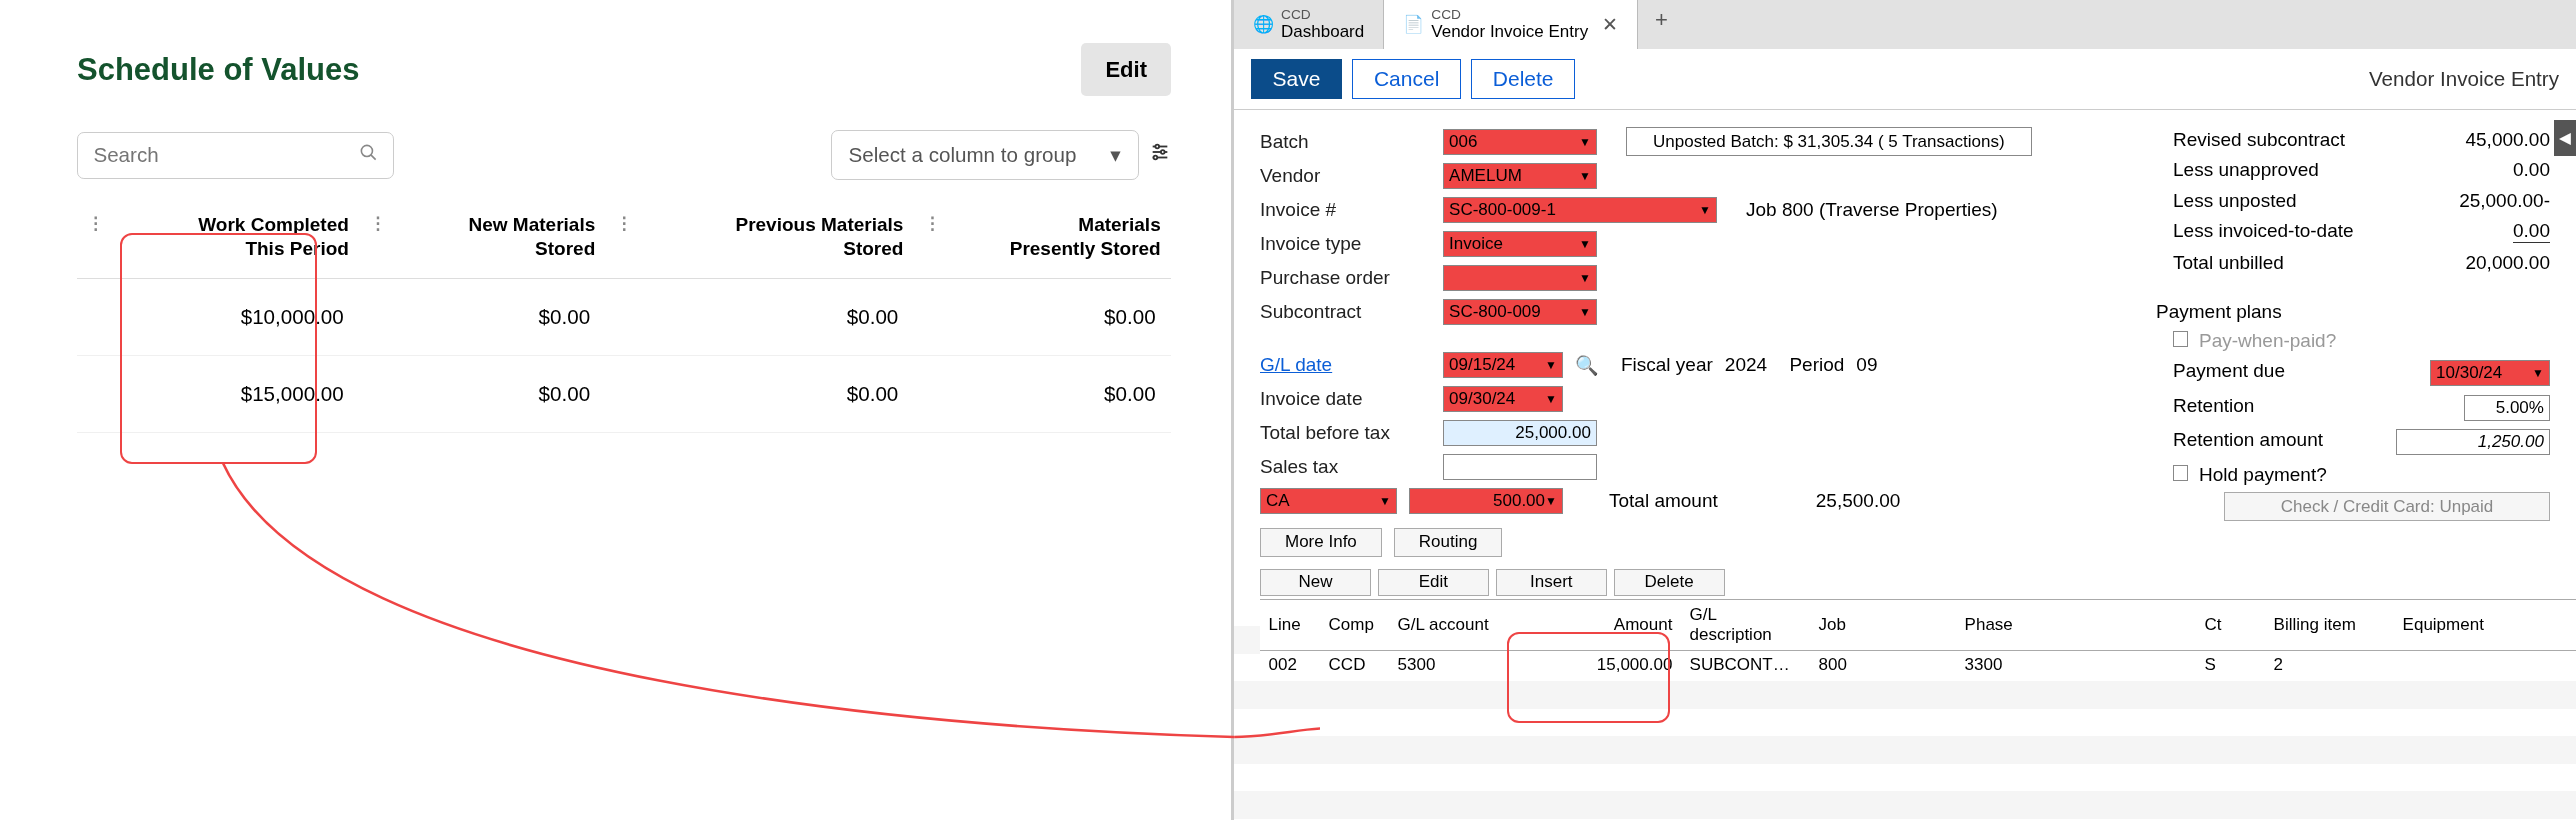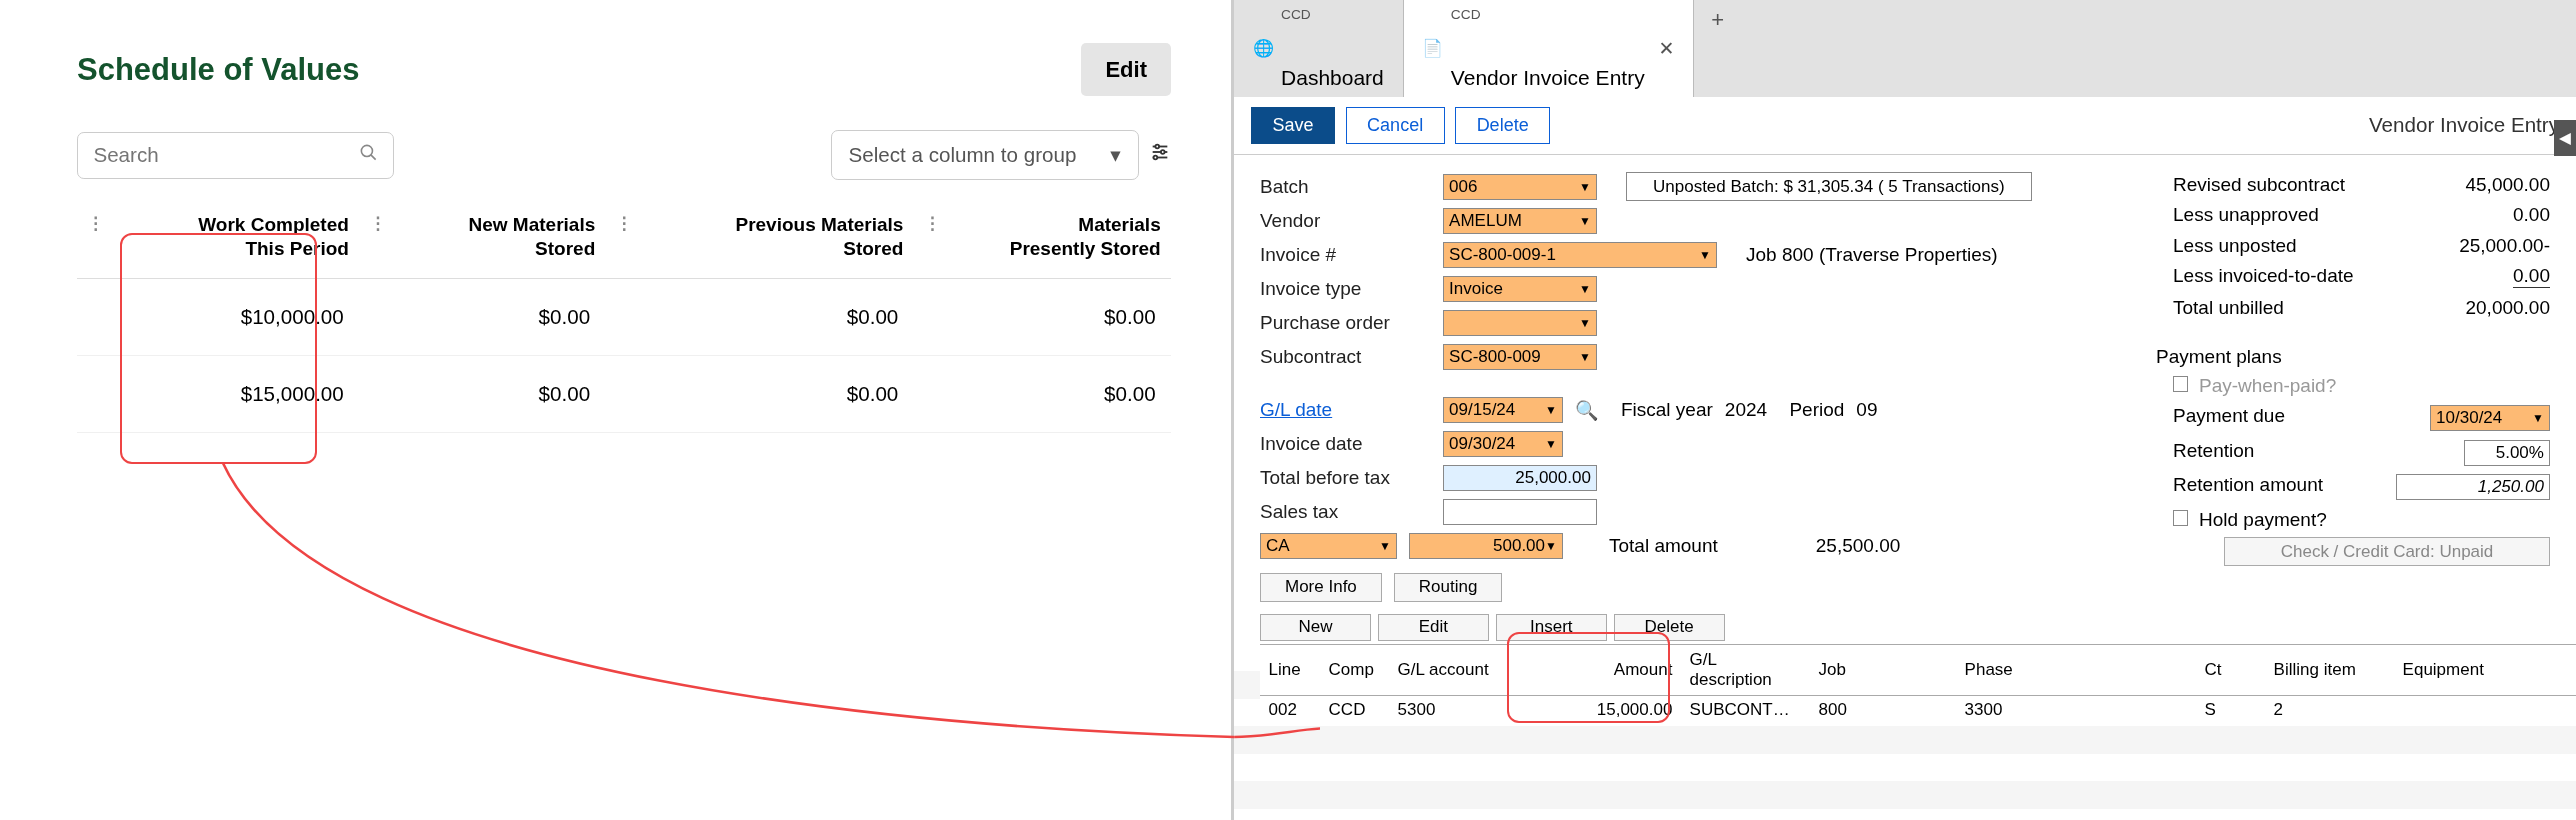--- a/index.html
+++ b/index.html
@@ -24,31 +24,31 @@
 .hl-box { position: absolute; border: 2.6px solid #e44; border-radius: 12px; pointer-events: none; }
 .connector { position: absolute; pointer-events: none; }
 
 
 .right-panel { flex: 1; height: 100%; display: flex; flex-direction: column; background: #fff; position: relative; }
 .tabs { display: flex; background: #e2e2e2; font-size: 17px; }
 .tab { display: flex; align-items: center; gap: 6.9px; padding: 6.9px 19px; border-right: 0.9px solid #bbb; cursor: pointer; }
 .tab.active { background: #fff; }
 .tab .close { font-size: 19px; color: #555; margin-left: 6.9px; }
 .tab .small { font-size: 13.7px; color: #555; }
-.tab-main { font-size: 21px; margin-top: 44px; }
+.tab-main { font-size: 17px; }
 .add-tab { padding: 6.9px 17px; font-size: 22px; color: #555; }
 .toolbar { display: flex; align-items: center; padding: 10.3px 17px; gap: 10.3px; border-bottom: 0.9px solid #ccc; }
-.btn { padding: 6.9px 20.6px; border: 0.9px solid #0b5ed7; background: #fff; color: #0b5ed7; font-size: 18px; cursor: pointer; }
+.btn { padding: 6.9px 20.6px; border: 0.9px solid #0b5ed7; background: #fff; color: #0b5ed7; font-size: 21px; cursor: pointer; }
 .btn.save { background: #0b4c8a; color: #fff; border-color: #0b4c8a; }
 .toolbar-title { margin-left: auto; font-size: 20.6px; color: #333; }
 .form-area { display: flex; padding: 17px 26px 8.6px 26px; gap: 51px; font-size: 19px; }
 .form-col { display: flex; flex-direction: column; gap: 5.1px; }
 .form-row { display: flex; align-items: center; gap: 12px; min-height: 29px; }
 .form-label { width: 171px; color: #222; }
-.sel { border: 0.9px solid #888; background: #fdba74; padding: 1.7px 5.1px; font-size: 17px; display: inline-flex; align-items: center; justify-content: space-between; min-width: 154px; height: 26px; }
+.sel { border: 0.9px solid #888; background: #ef4444; padding: 1.7px 5.1px; font-size: 17px; display: inline-flex; align-items: center; justify-content: space-between; min-width: 154px; height: 26px; }
 .sel .caret { font-size: 12px; }
 .txt-input { border: 0.9px solid #888; background: #fff; padding: 1.7px 5.1px; font-size: 17px; height: 26px; text-align: right; }
 .readonly-box { border: 0.9px solid #888; background: #fff; padding: 3.4px 26px; font-size: 17px; }
 .link-text { color: #0b5ed7; text-decoration: underline; cursor: pointer; }
 .side-info { margin-left: auto; }
 .side-row { display: flex; justify-content: space-between; min-width: 394px; padding: 1.7px 0; }
 .side-row.uline .val { border-bottom: 1.7px solid #333; }
 .checkbox { width: 15.4px; height: 15.4px; border: 0.9px solid #888; display: inline-block; }
 .sub-btns { display: flex; gap: 12px; margin-top: 6.9px; }
 .sub-btn { border: 0.9px solid #aaa; background: #f6f6f6; padding: 3.4px 24px; font-size: 17px; }

